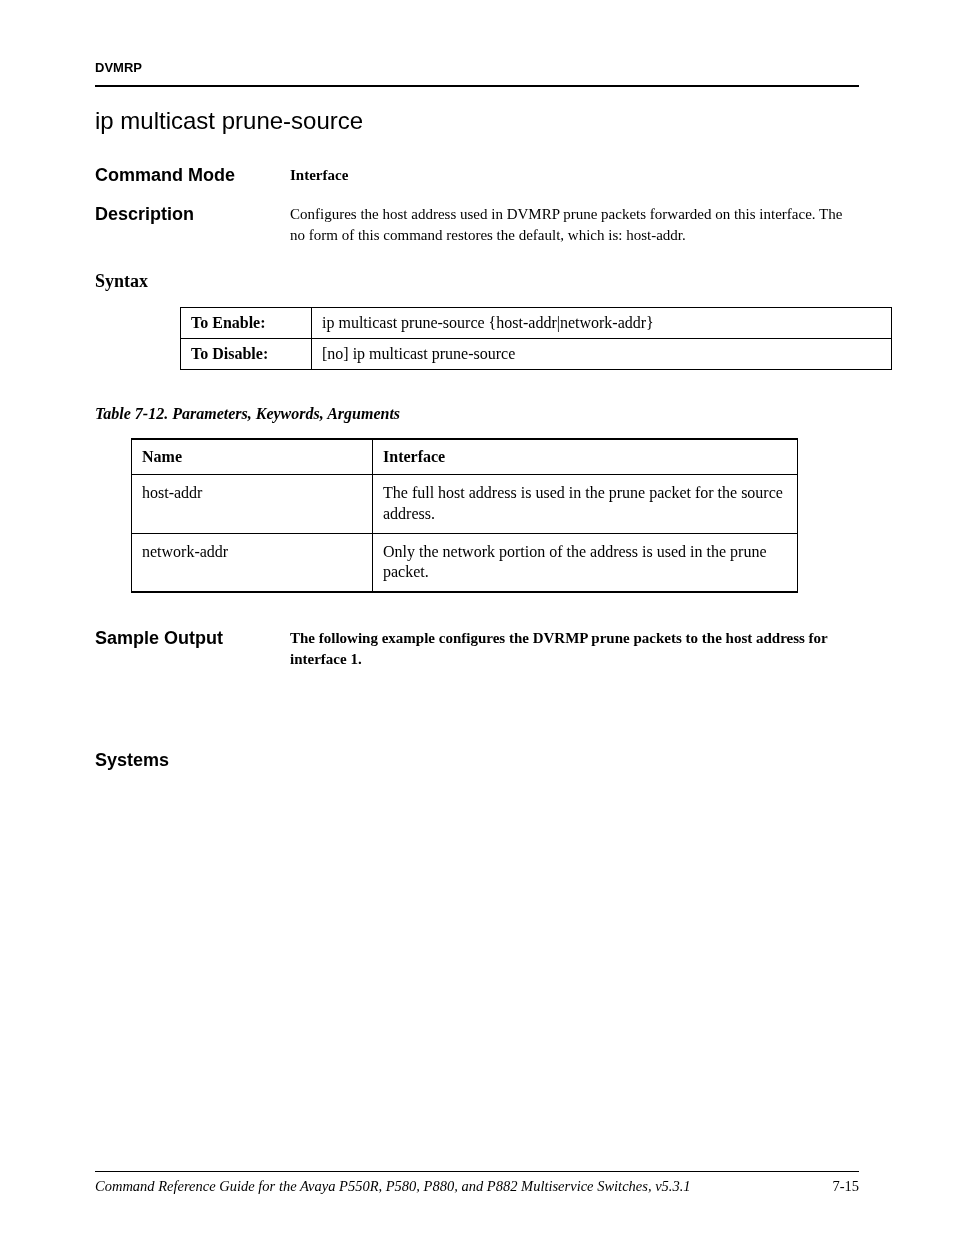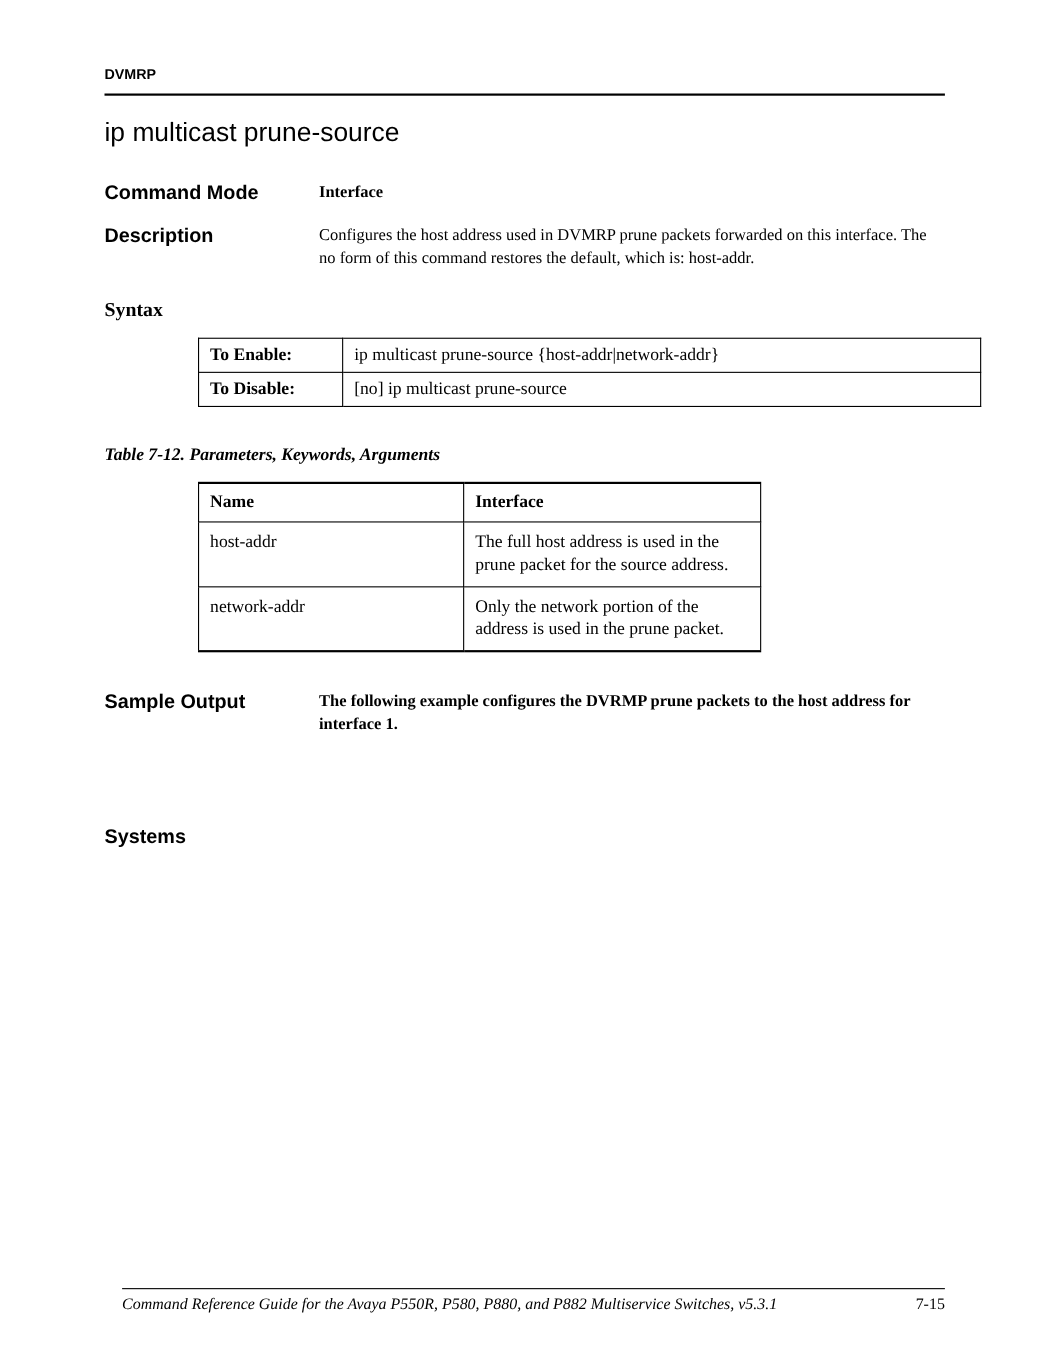--- a/index.html
+++ b/index.html
@@ -72,22 +72,22 @@
   }
   .table-caption {
     text-align: left;
     font-weight: bold;
     font-style: italic;
     font-size: 16px;
     margin: 35px 0 15px 0;
   }
   table.params-table {
     border-collapse: collapse;
-    margin-left: 85px;
-    width: 512px;
+    margin-left: 36px;
+    width: 667px;
   }
   table.params-table th {
     border: 1px solid #000;
     border-top: 2px solid #000;
     padding: 8px 10px;
     font-size: 16px;
     text-align: left;
     font-weight: bold;
     background: #fff;
   }
@@ -98,21 +98,21 @@
     vertical-align: top;
     line-height: 1.3;
   }
   table.params-table tr:last-child td {
     border-bottom: 2px solid #000;
   }
   table.params-table .col-name { width: 220px; }
   .footer {
     position: fixed;
     bottom: 40px;
-    left: 111px;
+    left: 95px;
     right: 95px;
   }
   .footer-rule {
     border: none;
     border-top: 1px solid #000;
     margin: 0 0 6px 0;
   }
   .footer-row {
     display: flex;
     justify-content: space-between;

